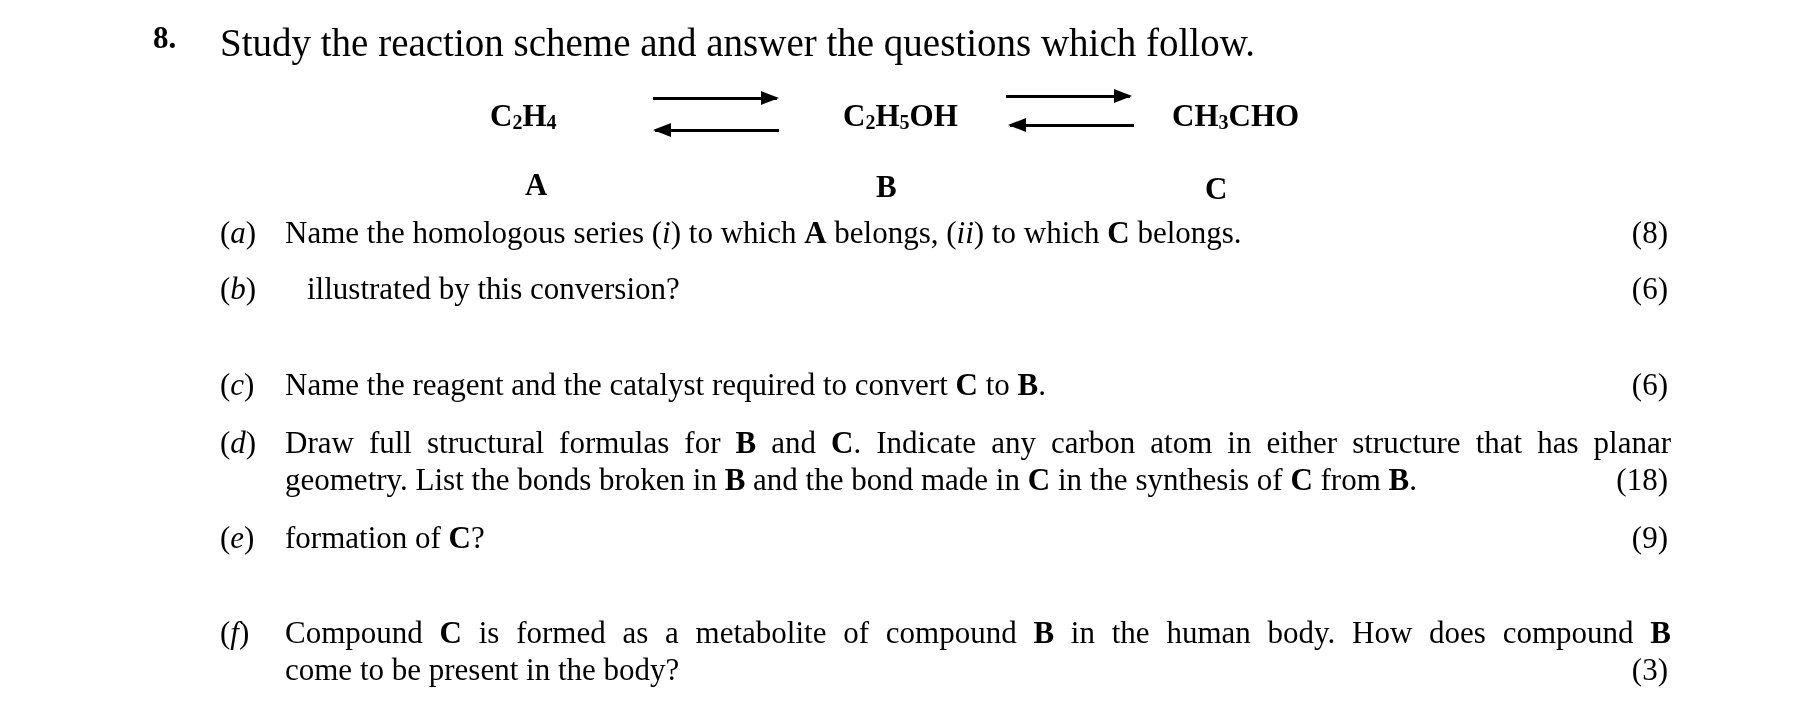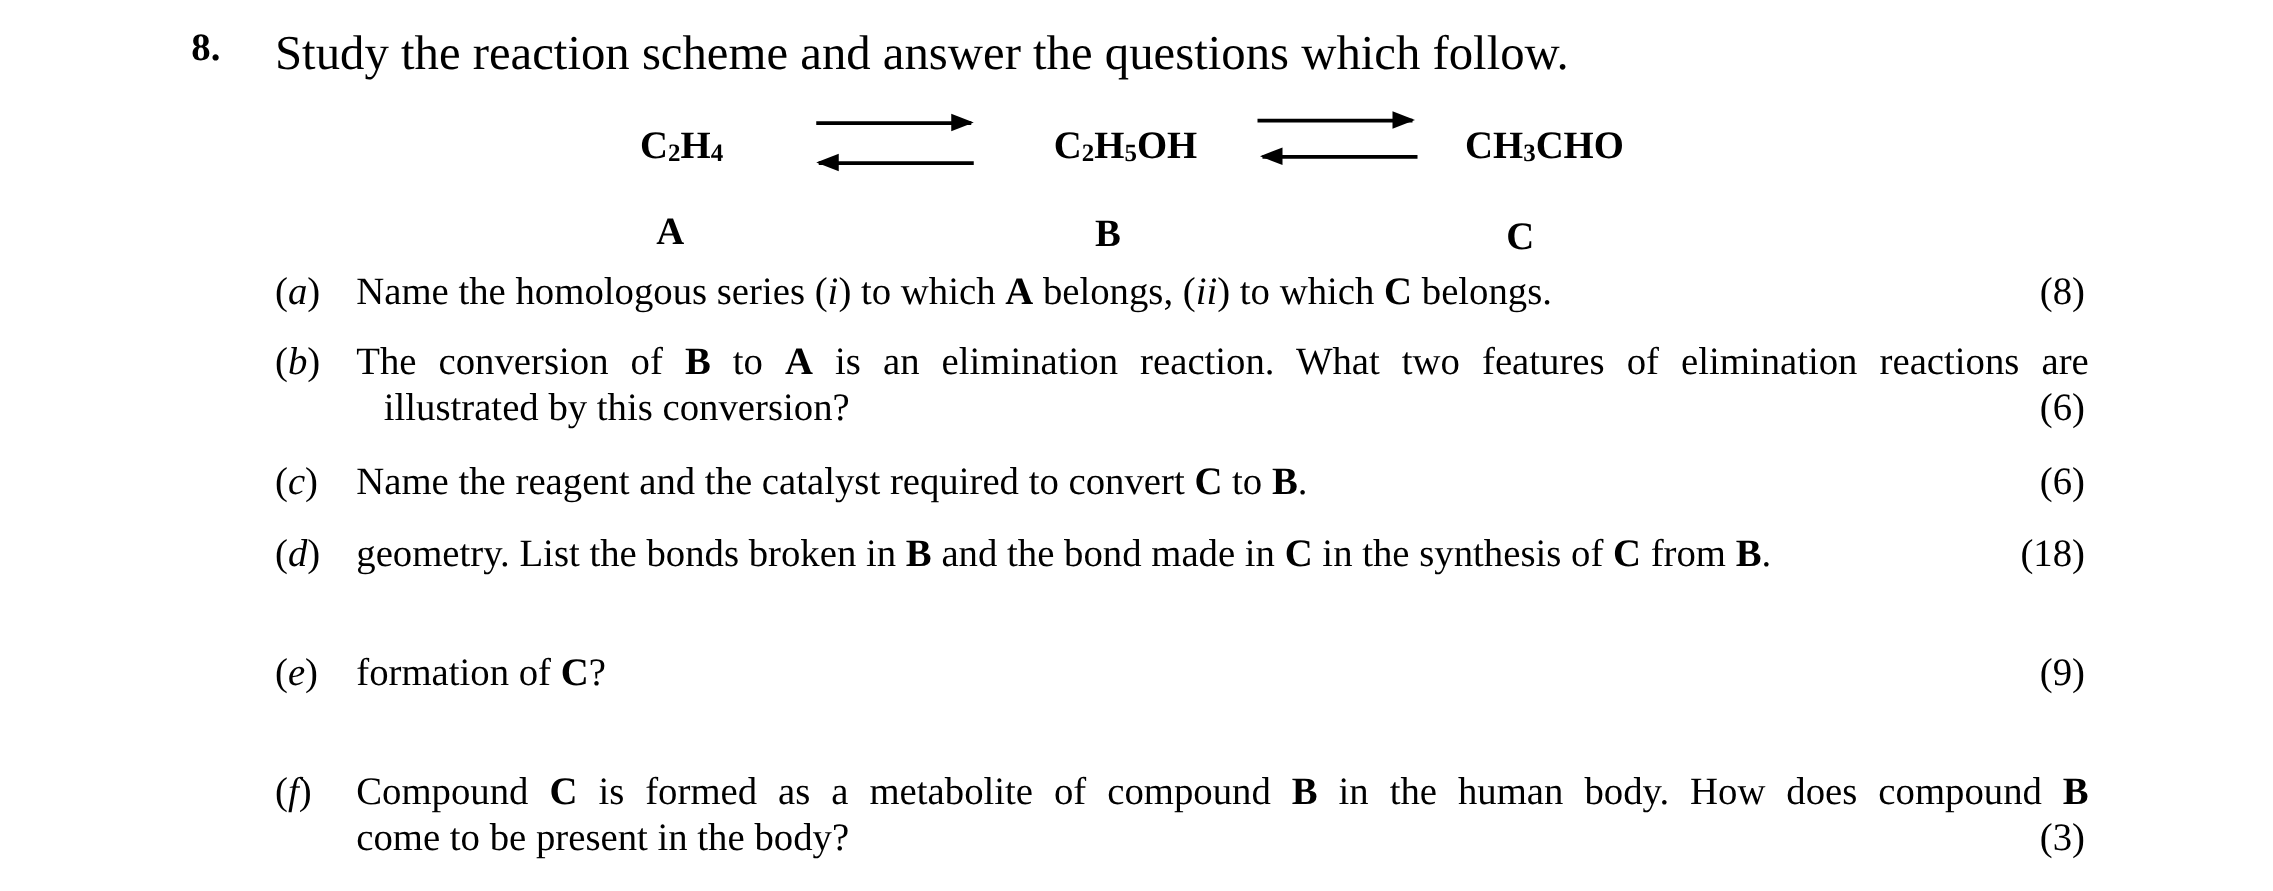--- a/index.html
+++ b/index.html
@@ -37,49 +37,49 @@
 </style>
 </head>
 <body>
 
 <div>
   <span class="abs qnum">8.</span>
   <span class="abs intro">Study the reaction scheme and answer the questions which follow.</span>
 </div>
 
 <div>
-  <span class="abs formula" id="f0" style="left:512px;"><span>C</span><sub>2</sub><span>H</span><sub>4</sub></span>
+  <span class="abs formula" id="f0" style="left:490px;"><span>C</span><sub>2</sub><span>H</span><sub>4</sub></span>
   <span class="abs formula" id="f1" style="left:843px;"><span>C</span><sub>2</sub><span>H</span><sub>5</sub><span>OH</span></span>
   <span class="abs formula" id="f2" style="left:1172px;text-align:right;"><span>CH</span><sub>3</sub><span>CHO</span></span>
 
   <div class="arrow right" style="left:653px; top:97px; width:124px;"></div>
   <div class="arrow left" style="left:655px; top:129px; width:124px;"></div>
   <div class="arrow right" style="left:1006px; top:95px; width:124px;"></div>
   <div class="arrow left" style="left:1010px; top:124px; width:124px;"></div>
 
   <span class="abs label" style="left:525px; top:167px;">A</span>
   <span class="abs label" style="left:876px; top:169px;">B</span>
   <span class="abs label" style="left:1205px; top:171px;">C</span>
 </div>
 
 <div class="part" id="part-0" style="top:214px;">
     <span class="letter">(<i>a</i>)</span>
     <div class="line">Name the homologous series (<i>i</i>) to which <b>A</b> belongs, (<i>ii</i>) to which <b>C</b> belongs.<span class="marks">(8)</span></div>
   </div>
 <div class="part" id="part-1" style="top:270px;">
     <span class="letter">(<i>b</i>)</span>
-    <div class="line just" style="width: 1386px;">The conversion of <b>B</b> to <b>A</b> is an elimination reaction.  What two features of elimination reactions are</div>
     <div class="line indent2">illustrated by this conversion?<span class="marks">(6)</span></div>
   </div>
 <div class="part" id="part-2" style="top:366px;">
     <span class="letter">(<i>c</i>)</span>
     <div class="line">Name the reagent and the catalyst required to convert <b>C</b> to <b>B</b>.<span class="marks">(6)</span></div>
   </div>
 <div class="part" id="part-3" style="top:424px;">
     <span class="letter">(<i>d</i>)</span>
+    <div class="line just" style="width: 1386px;">Draw full structural formulas for <b>B</b> and <b>C</b>.  Indicate any carbon atom in either structure that has planar</div>
     <div class="line">geometry.  List the bonds broken in <b>B</b> and the bond made in <b>C</b> in the synthesis of <b>C</b> from <b>B</b>.<span class="marks">(18)</span></div>
   </div>
 <div class="part" id="part-4" style="top:519px;">
     <span class="letter">(<i>e</i>)</span>
     <div class="line">formation of <b>C</b>?<span class="marks">(9)</span></div>
   </div>
 <div class="part" id="part-5" style="top:614px;">
     <span class="letter">(<i>f</i>)</span>
     <div class="line just" style="width: 1386px;">Compound <b>C</b> is formed as a metabolite of compound <b>B</b> in the human body.  How does compound  <b>B</b></div>
     <div class="line">come to be present in the body?<span class="marks">(3)</span></div>

